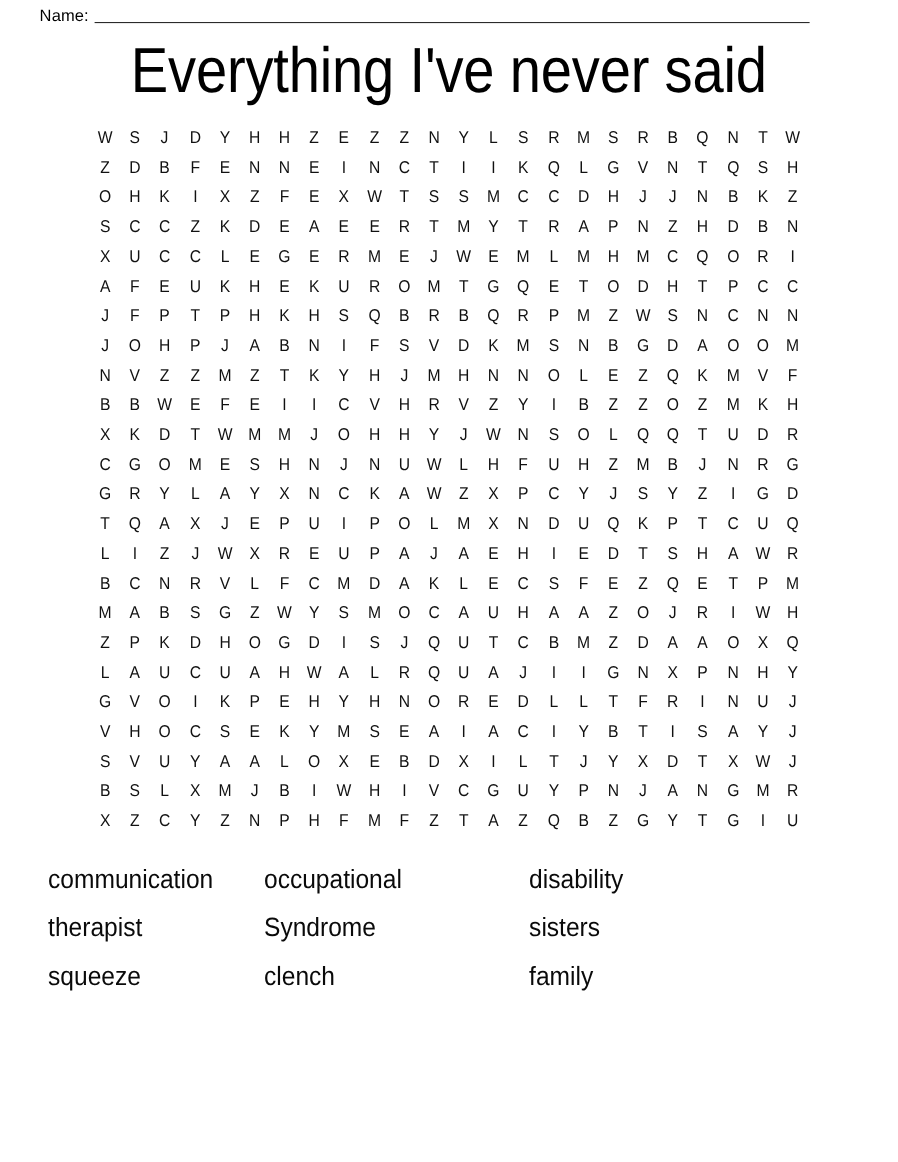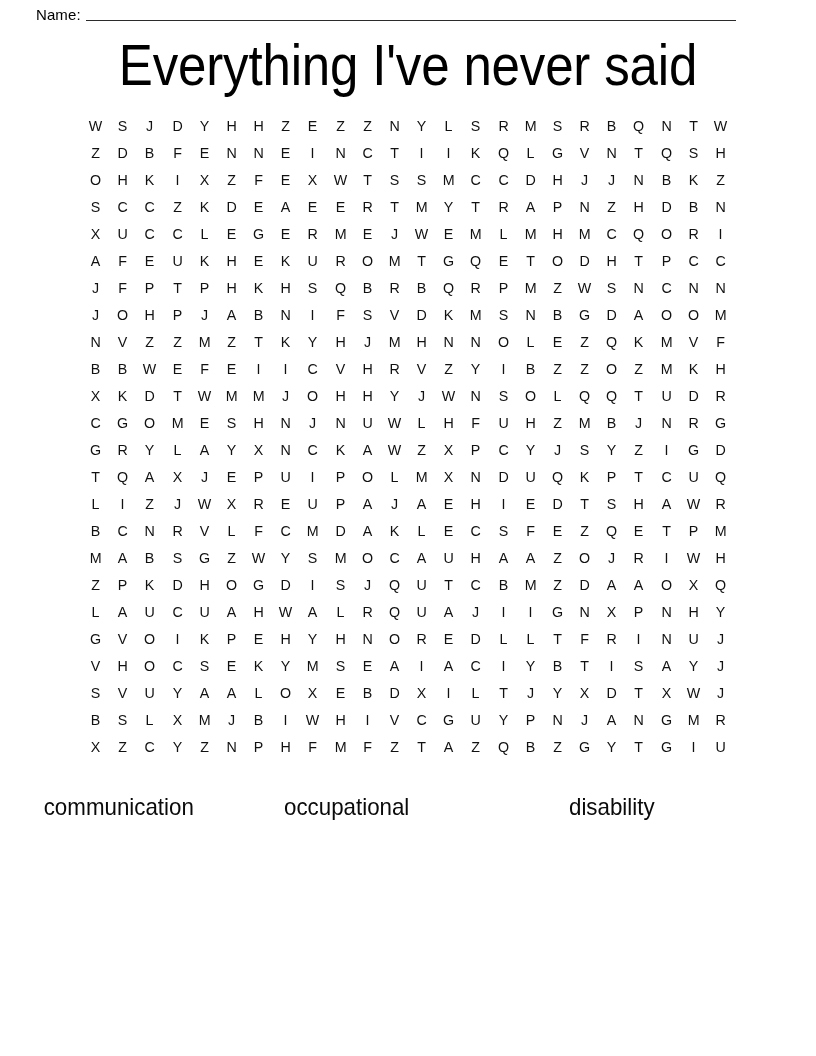--- a/index.html
+++ b/index.html
@@ -85,22 +85,21 @@
   
   .word-list {
     position: absolute;
     top: 778px;
     left: 0;
     width: 816px;
   }
   .word-row {
     display: flex;
     height: 44px;
-    align-items: flex-end;
-    gap: 44px;
+    align-items: center;
   }
   .word-col {
     font-family: "Liberation Sans Narrow", "Liberation Sans", sans-serif;
     font-size: 24px;
     line-height: 30px;
     font-weight: 400;
     color: #0a0a0a;
     transform: scaleX(0.93);
     transform-origin: 0 50%;
     white-space: nowrap;
@@ -745,13 +744,23 @@
       <div class="grid-cell">U</div>
     </div>
   </div>
 
 <div class="word-list">
     <div class="word-row">
       <div class="word-col c1">communication</div>
       <div class="word-col c2">occupational</div>
       <div class="word-col c3">disability</div>
     </div>
+    <div class="word-row">
+      <div class="word-col c1">therapist</div>
+      <div class="word-col c2">Syndrome</div>
+      <div class="word-col c3">sisters</div>
+    </div>
+    <div class="word-row">
+      <div class="word-col c1">squeeze</div>
+      <div class="word-col c2">clench</div>
+      <div class="word-col c3">family</div>
+    </div>
   </div>
 
 </body></html>

